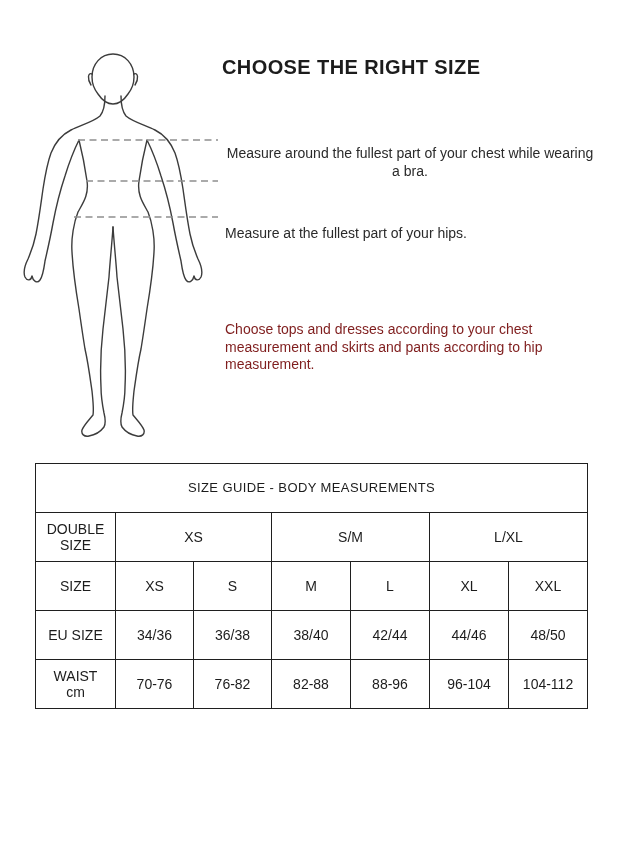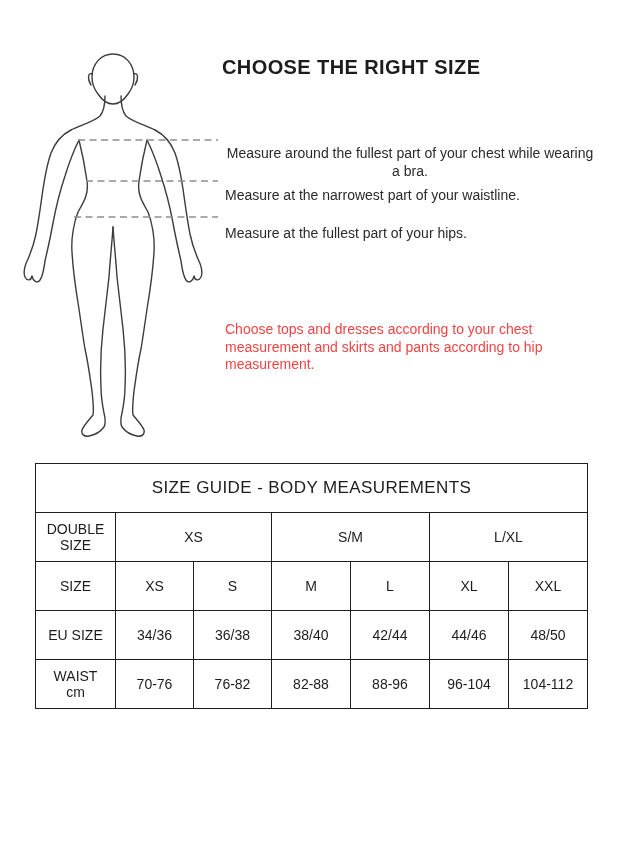--- a/index.html
+++ b/index.html
@@ -49,21 +49,21 @@
   .tip-chest { top: 130px; text-align: center; }
   .tip-waist { top: 172px; }
   .tip-hip   { top: 210px; }
   .fit-note {
     position: absolute;
     left: 225px;
     top: 307px;
     width: 362px;
     font-size: 14px;
     line-height: 17.5px;
-    color: #ef4444;
+    color: #7f1d1d;
   }
   
   .size-table {
     position: absolute;
     left: 35px;
     top: 463px;
     width: 552px;
     border-collapse: collapse;
     table-layout: fixed;
     font-size: 14px;
@@ -73,21 +73,21 @@
   .size-table td {
     border: 1px solid #1f1f1f;
     text-align: center;
     vertical-align: middle;
     height: 48px;
     padding: 0 2px;
     font-weight: 400;
     line-height: 1.15;
   }
   .size-table .table-title-cell {
-    font-size: 17px;
+    font-size: 13px;
     letter-spacing: 0.4px;
     height: 48px;
   }
   .row-label .unit { display: block; }
   .row-label .unit:empty { display: none; }
 </style>
 </head>
 <body>
 
 <div class="page">
@@ -108,21 +108,20 @@
       <g stroke="#8f8f8f" stroke-width="1.5" stroke-dasharray="7 4.5" stroke-linecap="butt">
         <line x1="78" y1="140" x2="218" y2="140"></line>
         <line x1="86" y1="181" x2="218" y2="181"></line>
         <line x1="74" y1="217" x2="218" y2="217"></line>
       </g>
     </svg>
 
     <h1 class="hero-title">CHOOSE THE RIGHT SIZE</h1>
 
     <p class="tip tip-chest">Measure around the fullest part of your chest while wearing a bra.</p>
-    <p class="tip tip-waist">Measure at the narrowest part of your waistline.</p>
     <p class="tip tip-hip">Measure at the fullest part of your hips.</p>
 
     <p class="fit-note">Choose tops and dresses according to your chest measurement and skirts and pants according to hip measurement.</p>
   </section>
 
   <table class="size-table">
     <colgroup>
       <col style="width:80px">
       <col style="width:78px">
         <col style="width:78px">

